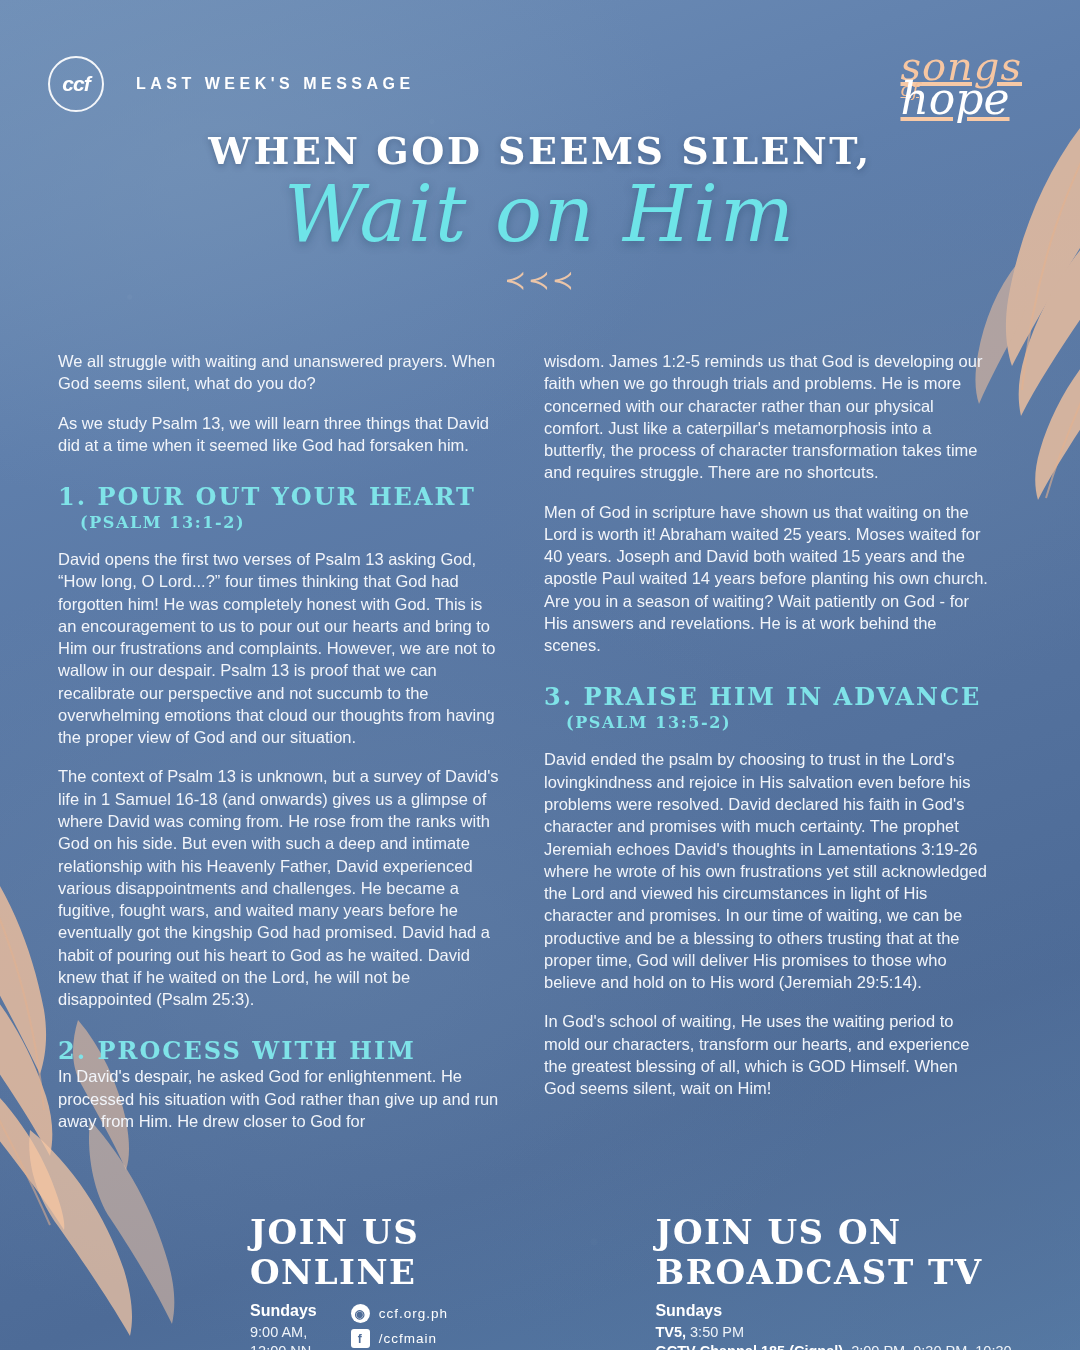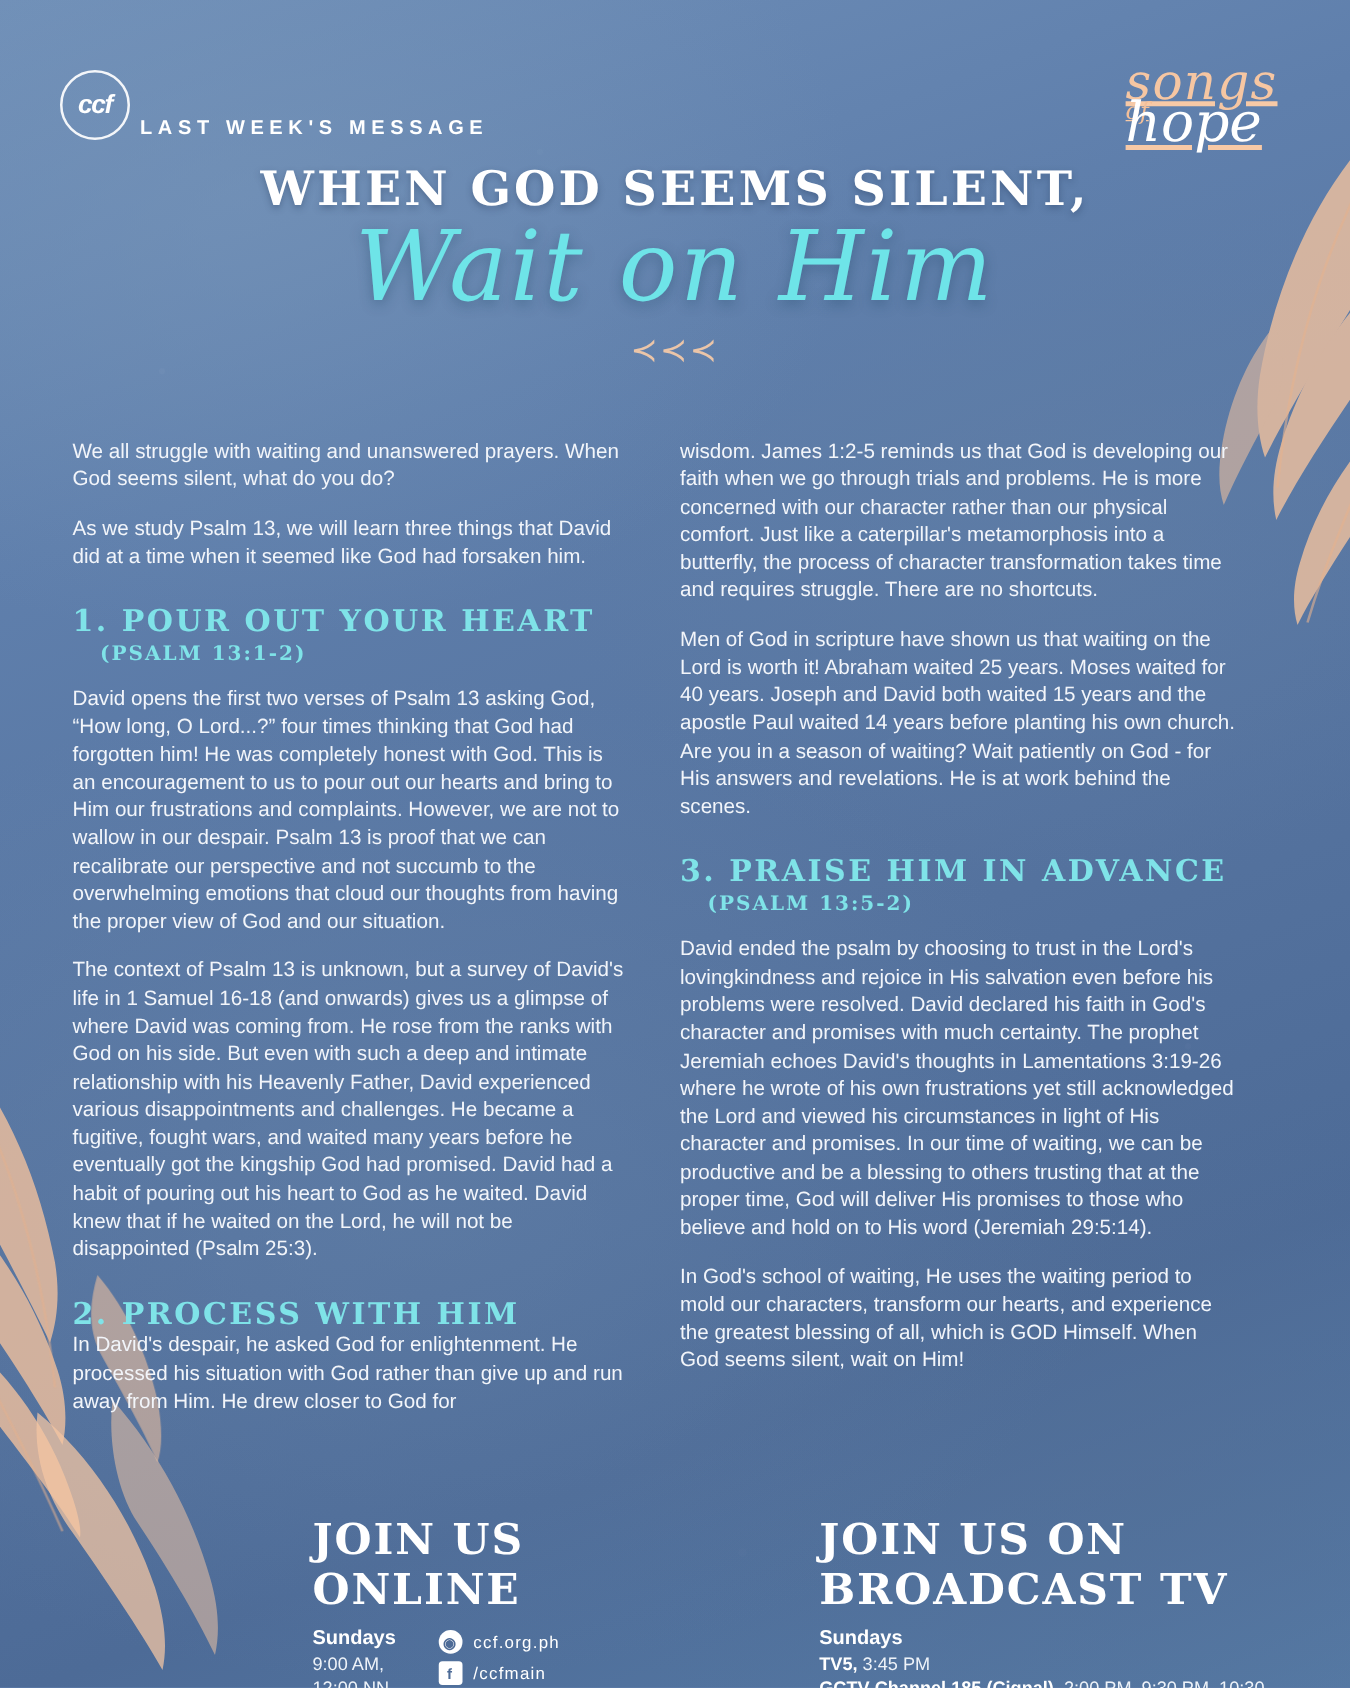--- a/index.html
+++ b/index.html
@@ -37,22 +37,22 @@
       radial-gradient(circle at 22% 78%, rgba(255,255,255,.06) 0 2px, transparent 3px),
       radial-gradient(circle at 55% 92%, rgba(255,255,255,.05) 0 3px, transparent 4px);
     pointer-events: none;
   }
 
   
   .header {
     position: absolute;
     top: 56px; left: 48px;
     display: flex;
-    align-items: flex-end;
-    gap: 8px;
+    align-items: center;
+    gap: 32px;
   }
   .ccf-logo {
     width: 52px; height: 52px;
     border-radius: 50%;
     border: 2px solid rgba(255,255,255,.92);
     display: flex; align-items: center; justify-content: center;
     color: #fff;
     font-family: "Liberation Sans", sans-serif;
     font-size: 21px;
     font-weight: 700;
@@ -340,19 +340,19 @@
               <span>@CCFmainTV</span>
             </div>
           </div>
         </div>
       </div>
 
       <div>
         <div class="f-title">JOIN US ON BROADCAST TV</div>
         <div class="f-sub">Sundays</div>
         <div id="broadcast-rows">
-            <div class="f-line"><b>TV5,</b><span> 3:45 PM</span></div>
+            <div class="f-line"><b>TV5,</b><span> 3:50 PM</span></div>
             <div class="f-line"><b>GCTV Channel 185 (Cignal),</b><span> 2:00 PM, 9:30 PM, 10:30 PM</span></div>
           </div>
       </div>
     </div>
   </div>
 </div>
 
 </body></html>

